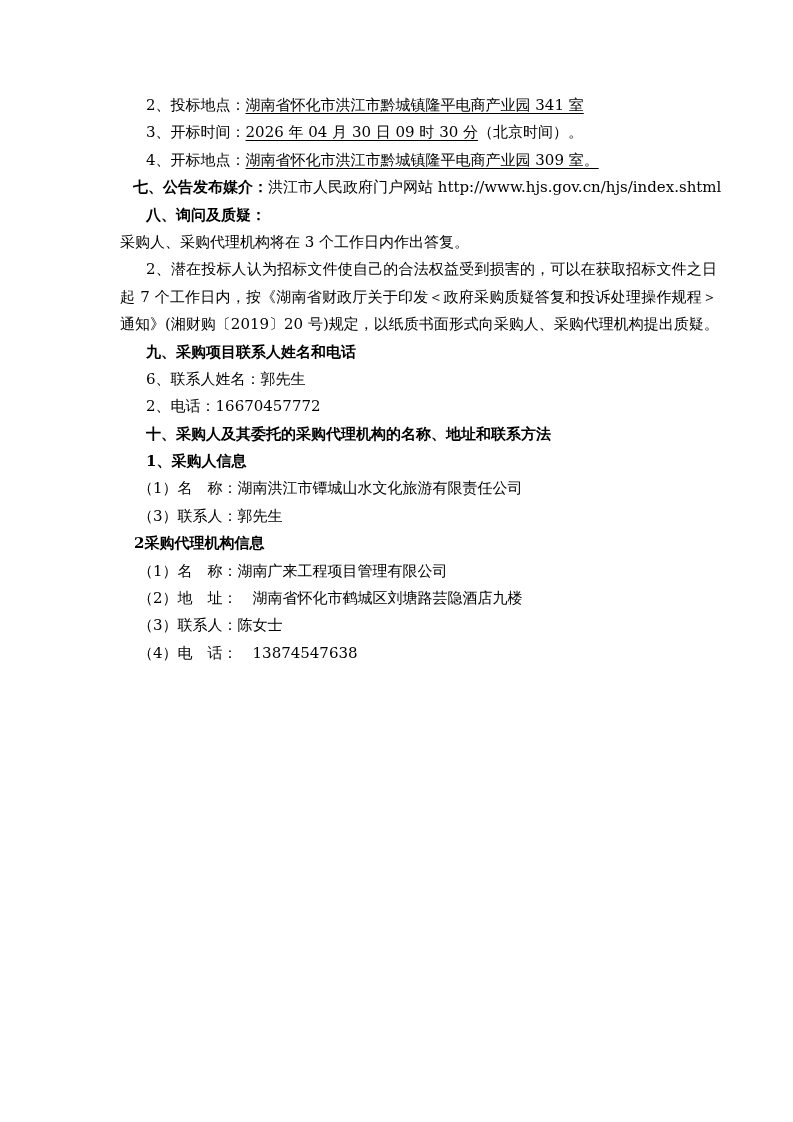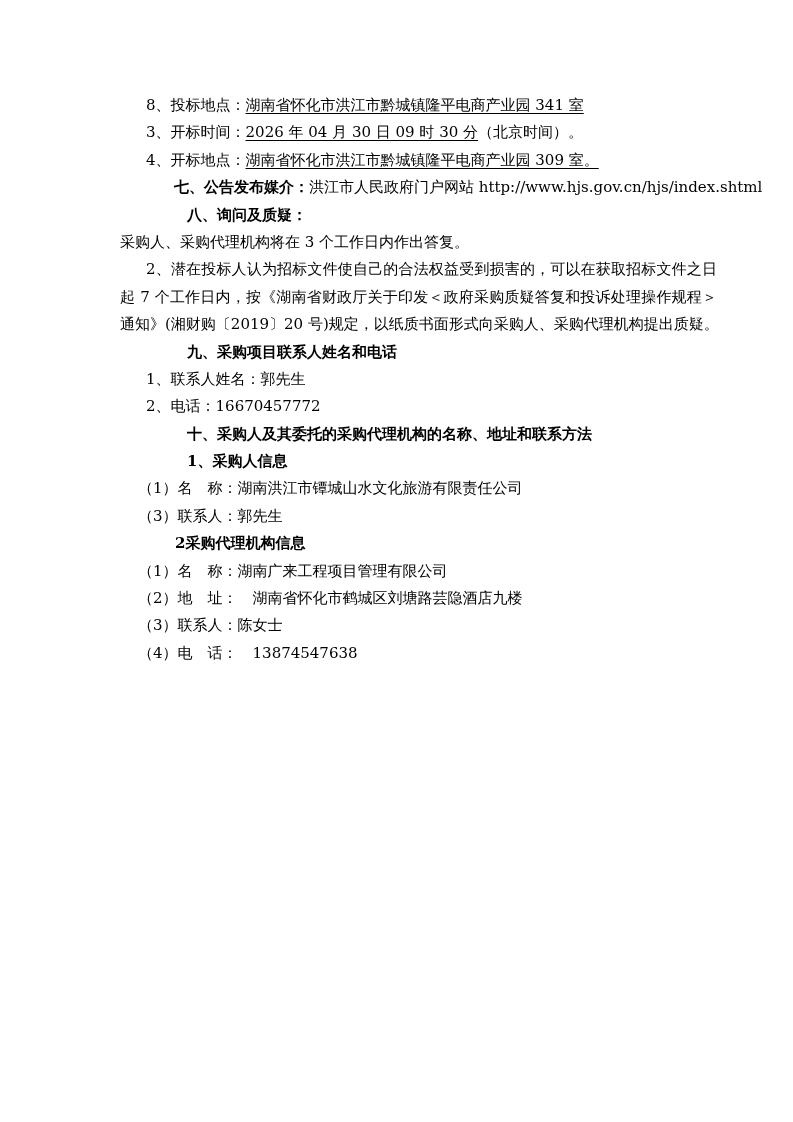--- a/index.html
+++ b/index.html
@@ -31,34 +31,34 @@
   .fill {
     white-space: normal;
     text-align: justify;
     text-align-last: justify;
     overflow: hidden;
   }
   .ind-num   { padding-left: 26px; }  
   .ind-s7    { padding-left: 13px; }  
   .ind-paren { padding-left: 18px; }  
   .ind-sub2  { padding-left: 14px; }  
-  .b { font-weight: bold; margin-left: 41px; }
+  .b { font-weight: bold; }
   .u {
     text-decoration: underline;
     text-decoration-thickness: 1px;
     text-underline-offset: 3px;
   }
 </style>
 </head>
 <body>
 
 <div class="content">
 
   <div class="line ind-num">
-    <span>8、投标地点：</span><span class="u">湖南省怀化市洪江市黔城镇隆平电商产业园 341 室</span>
+    <span>2、投标地点：</span><span class="u">湖南省怀化市洪江市黔城镇隆平电商产业园 341 室</span>
   </div>
 
   <div class="line ind-num">
     <span>3、开标时间：</span><span class="u">2026 年 04 月 30 日 09 时 30 分</span><span>（北京时间）。</span>
   </div>
 
   <div class="line ind-num">
     <span>4、开标地点：</span><span class="u">湖南省怀化市洪江市黔城镇隆平电商产业园 309 室。</span>
   </div>
 
@@ -85,21 +85,21 @@
 
   <div class="line">
     <span>通知》(湘财购〔2019〕20 号)规定，以纸质书面形式向采购人、采购代理机构提出质疑。</span>
   </div>
 
   <div class="line ind-num">
     <span class="b">九、采购项目联系人姓名和电话</span>
   </div>
 
   <div class="line ind-num">
-    <span>1、联系人姓名：郭先生</span>
+    <span>6、联系人姓名：郭先生</span>
   </div>
 
   <div class="line ind-num">
     <span>2、电话：16670457772</span>
   </div>
 
   <div class="line ind-num">
     <span class="b">十、采购人及其委托的采购代理机构的名称、地址和联系方法</span>
   </div>
 

